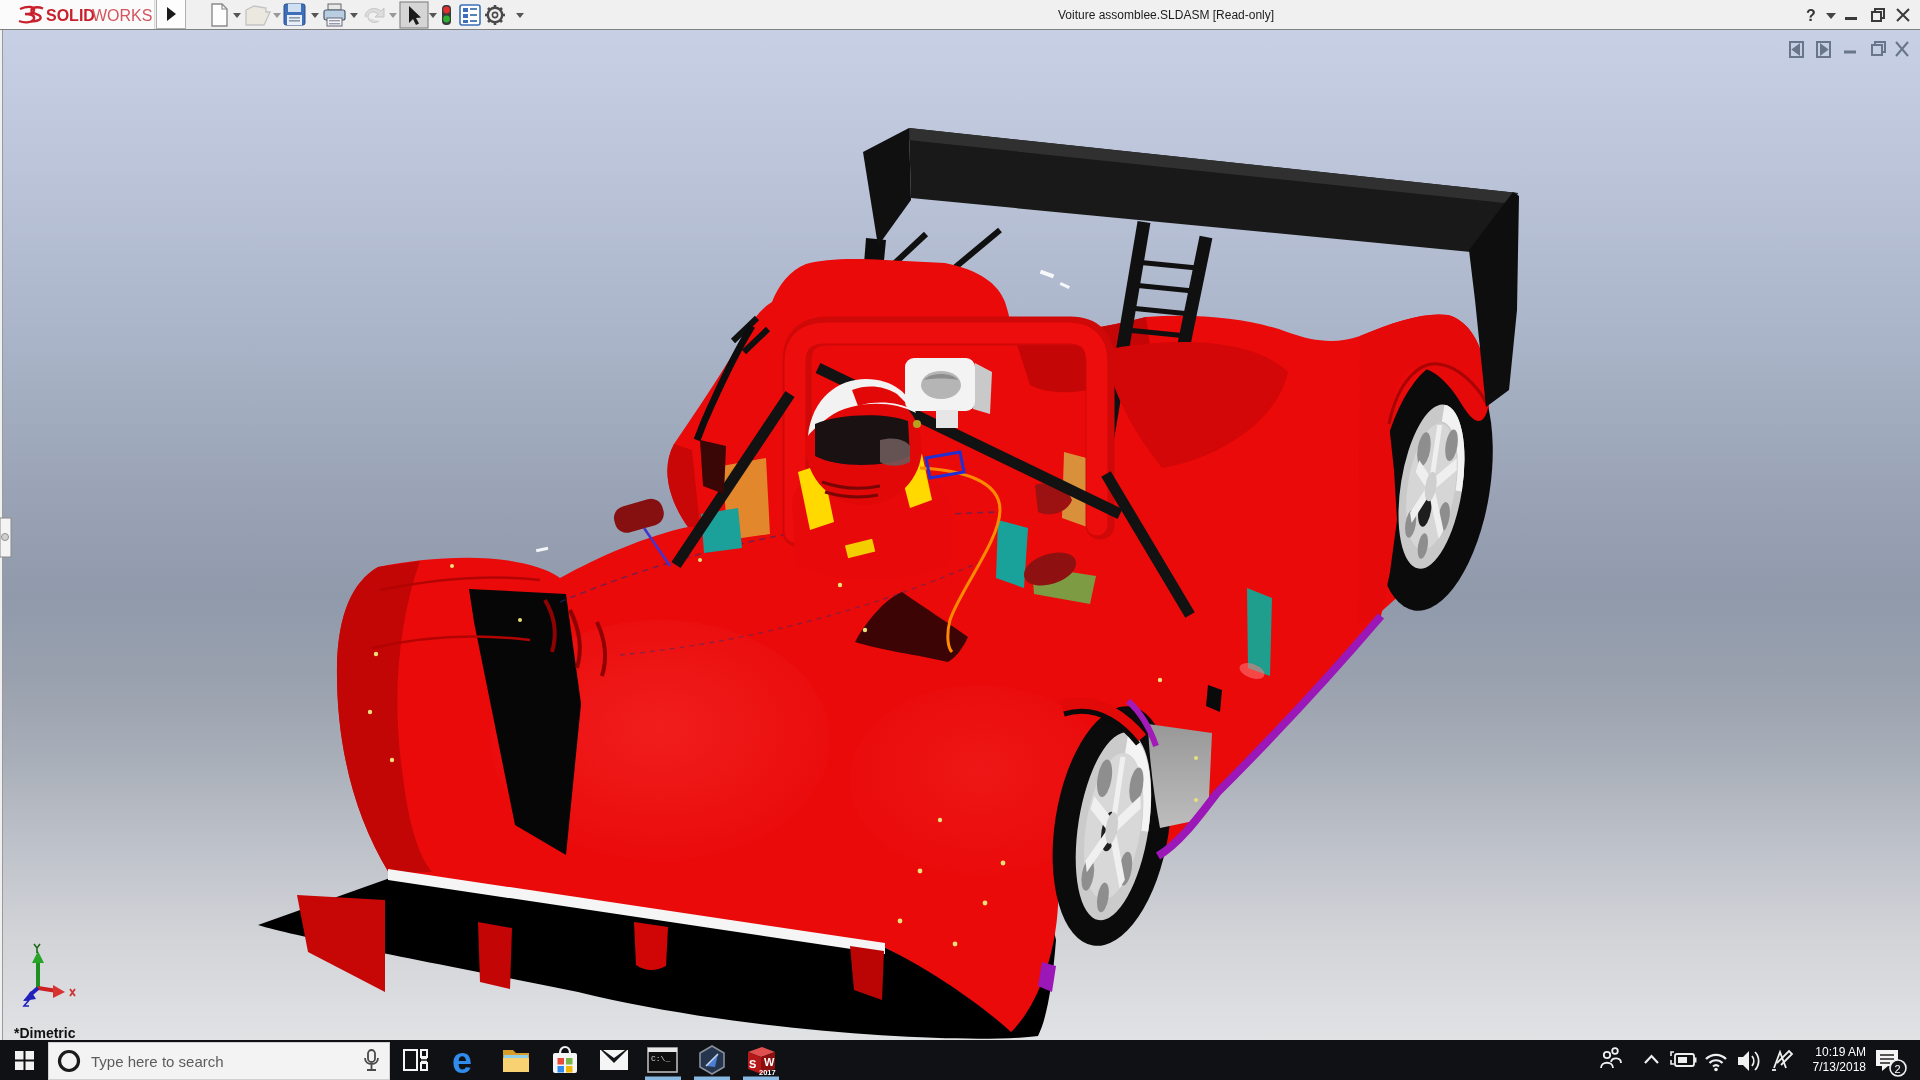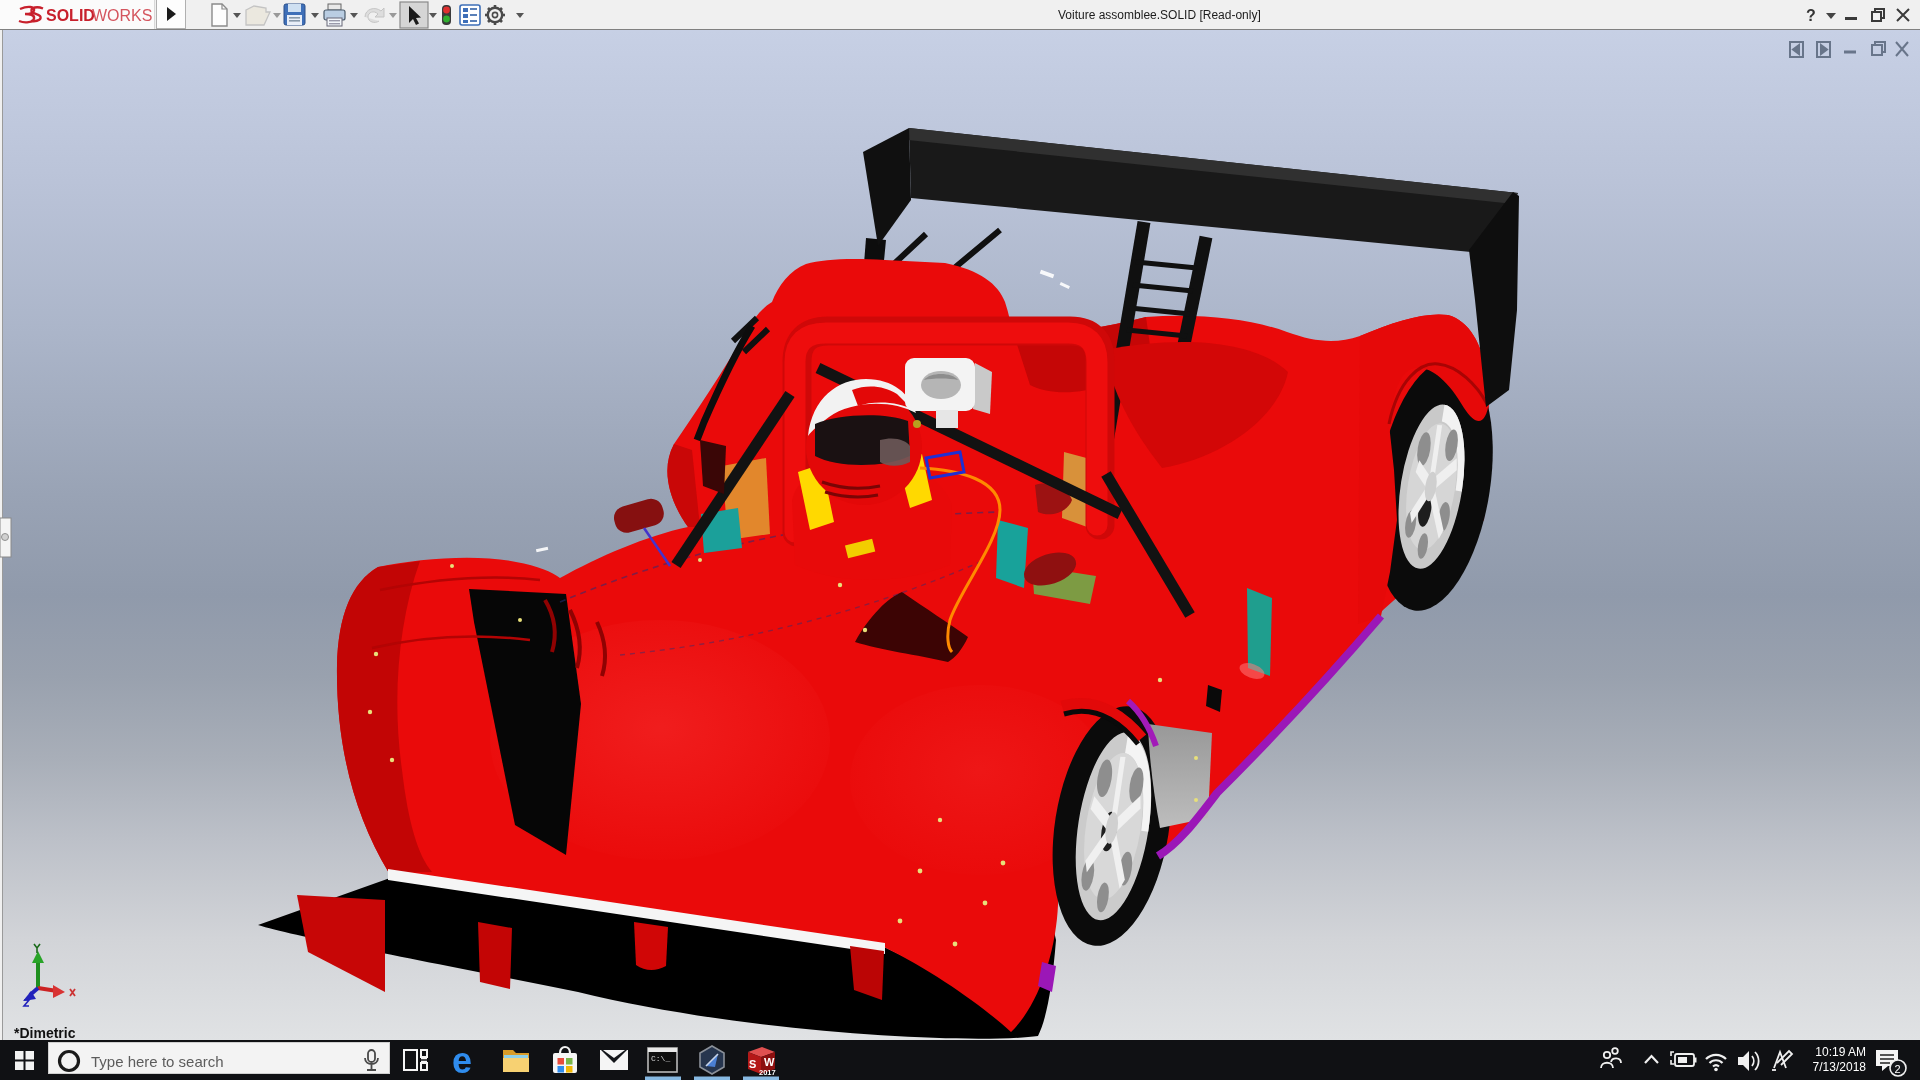--- a/index.html
+++ b/index.html
@@ -5,21 +5,21 @@
   * { margin:0; padding:0; box-sizing:border-box; }
   html,body { width:1920px; height:1080px; overflow:hidden; font-family:"Liberation Sans", sans-serif; background:#fff; }
   #titlebar { position:absolute; left:0; top:0; width:1920px; height:30px; background:#f0f0f0; border-bottom:1px solid #808080; }
   #logo { position:absolute; left:0; top:0; width:155px; height:29px; background:#fbfbfb; border-right:1px solid #d8d8d8; }
   #flyout { position:absolute; left:156px; top:0; width:30px; height:29px; background:#fdfdfd; border:1px solid #b0b0b0; border-top:none; }
   #flyout .tri { position:absolute; left:10px; top:7px; width:0; height:0; border-left:9px solid #1a1a1a; border-top:7px solid transparent; border-bottom:7px solid transparent; }
   .ttext { position:absolute; top:8px; font-size:12px; color:#1c1c1c; }
   #viewport { position:absolute; left:0; top:30px; width:1920px; height:1010px;
     background:linear-gradient(180deg,#c7d0e5 0%, #bbc4d9 14%, #abb5c9 30%, #99a3b5 46%, #909aab 56%, #99a1ae 64%, #a8aeb8 72%, #bcc0c8 80%, #d2d4d8 90%, #e0e2e4 100%); }
   #taskbar { position:absolute; left:0; top:1040px; width:1920px; height:40px; background:#101114; }
-  #searchbox { position:absolute; left:48px; top:1042px; width:342px; height:32px; background:#f3f3f3; border:1px solid #cfcfcf; }
+  #searchbox { position:absolute; left:48px; top:1042px; width:342px; height:38px; background:#f3f3f3; border:1px solid #cfcfcf; }
   #searchbox .txt { position:absolute; left:42px; top:10px; font-size:15px; color:#5c5c5c; }
   #clock { position:absolute; left:1800px; top:1045px; width:66px; text-align:right; color:#fff; font-size:12px; line-height:15px; }
 </style>
 </head>
 <body>
 <div id="viewport"></div>
 <svg id="scene" width="1920" height="1010" viewBox="0 30 1920 1010" style="position:absolute;left:0;top:30px;" xmlns="http://www.w3.org/2000/svg">
 <defs>
   <radialGradient id="domeHL" cx="0.5" cy="0.45" r="0.6">
     <stop offset="0" stop-color="#ff4a4a" stop-opacity="0.55"></stop>
@@ -238,21 +238,21 @@
   <rect x="1872" y="45" width="10" height="10"></rect>
   <path d="M1875,45 L1875,42 L1885,42 L1885,52 L1882,52"></path>
   <path d="M1896,42 L1908,56 M1908,42 L1896,56"></path>
 </g>
 </svg>
 <div id="titlebar">
   <div id="logo"></div>
   <div id="flyout">
       <div class="tri"></div>
     </div>
-  <div class="ttext" style="left:1058px;">Voiture assomblee.SOLID [Read-only]</div>
+  <div class="ttext" style="left:1058px;">Voiture assomblee.SLDASM [Read-only]</div>
 </div>
 <svg id="topicons" width="1920" height="30" viewBox="0 0 1920 30" style="position:absolute;left:0;top:0;" xmlns="http://www.w3.org/2000/svg">
 
 <g>
   <path d="M20,9 C28,5.5 35,6.5 34,10.5 C33.2,13.5 28,14 25,14 C29,14 35,14.5 34,18.5 C33,22.5 25,23.5 19,21" stroke="#c8202c" stroke-width="2.4" fill="none"></path>
   <path d="M43,8.5 C37,6 31,7.5 31.5,11 C32,14 38,13.5 40,16 C42,18.5 39,22 31,21" stroke="#c8202c" stroke-width="2.4" fill="none"></path>
   <text x="46" y="21" font-size="16" font-weight="bold" fill="#c8202c">SOLID</text>
   <text x="92" y="21" font-size="16" fill="#d4555e">WORKS</text>
 </g>
 

